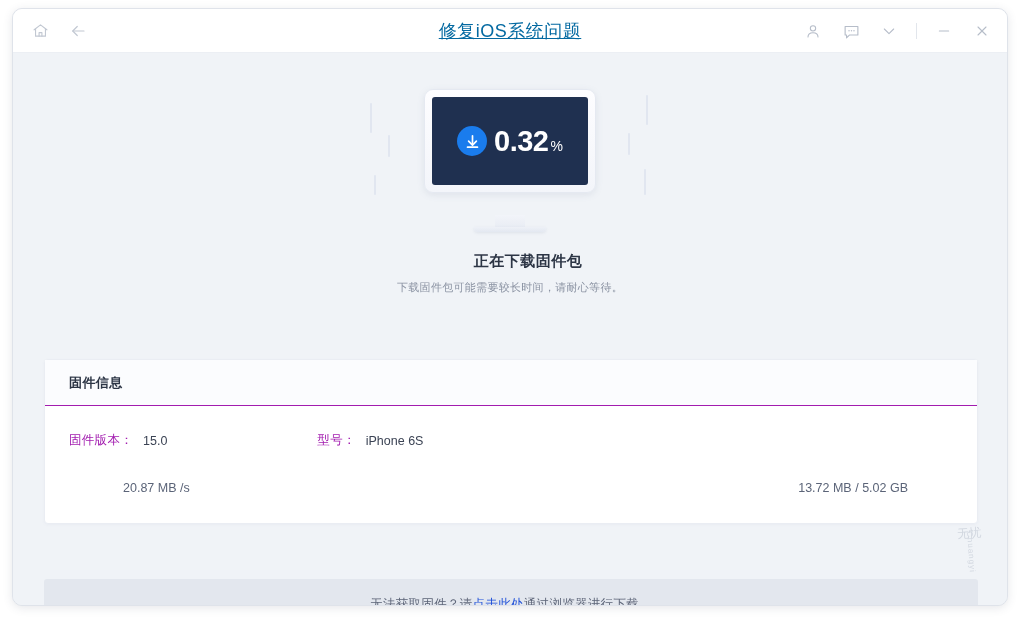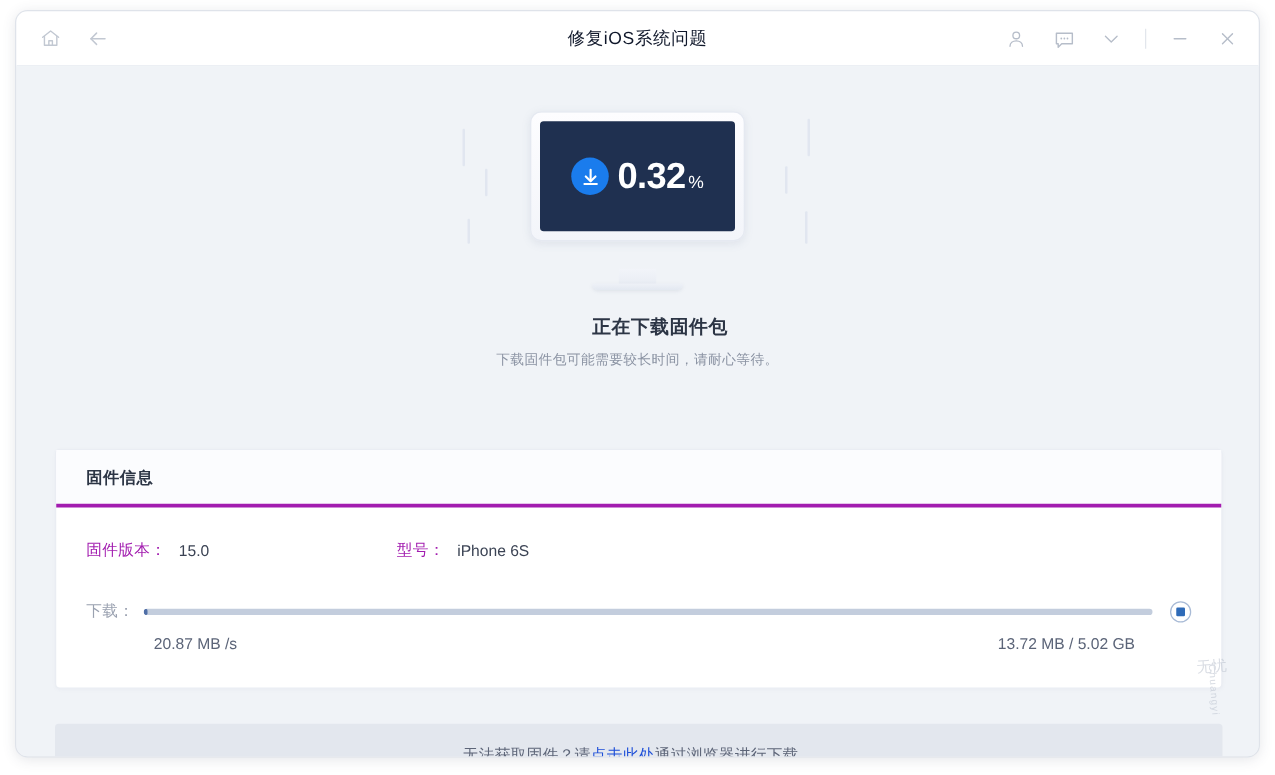--- a/index.html
+++ b/index.html
@@ -46,24 +46,25 @@
     display: flex; align-items: center; justify-content: center;
     color: #c2c8d2;
     cursor: pointer;
   }
   .tb-icon svg { display:block; }
 
   #window-title {
     position: absolute;
     left: 0; right: 0;
     text-align: center;
-    font-size: 14px;
-    color: #0f172a;
+    font-size: 18px;
+    color: #0369a1;
     letter-spacing: .5px;
     pointer-events: none;
+    text-decoration: underline;
   }
 
   .tb-right {
     position: absolute;
     right: 14px;
     top: 0; height: 44px;
     display: flex;
     align-items: center;
     gap: 16px;
   }
@@ -194,21 +195,21 @@
     background: #ffffff;
     border: 1px solid #eaedf3;
     border-radius: 4px;
     box-shadow: 0 1px 3px rgba(110,125,155,0.05);
   }
   #fw-card-head {
     height: 46px;
     display: flex;
     align-items: center;
     padding: 0 24px;
-    border-bottom: 3px solid #a21caf;
+    border-bottom: 1px solid #a21caf;
     background: #fbfcfe;
   }
   #fw-card-title {
     font-size: 13px;
     font-weight: bold;
     color: #2c3545;
     letter-spacing: .4px;
   }
   #fw-card-body {
     padding: 26px 24px 28px 24px;
@@ -448,29 +449,20 @@
         <div class="fw-row">
           <span class="fw-label">固件版本：</span>
           <span class="fw-value">15.0</span>
           <span id="fw-model-group">
             <span class="fw-label">型号：</span>
             <span class="fw-value">iPhone 6S</span>
           </span>
         </div>
 
         <div id="progress-block">
-          <div id="progress-line">
-            <span id="dl-label">下载：</span>
-            <span id="progress-track">
-              <span id="progress-fill" style="width: 0.32%;"></span>
-            </span>
-            <span id="stop-button">
-                <i></i>
-              </span>
-          </div>
           <div id="progress-meta">
             <span>20.87 MB /s</span>
             <span>13.72 MB / 5.02 GB</span>
           </div>
         </div>
 
       </div>
     </div>
 
     <div id="notice-bar">

